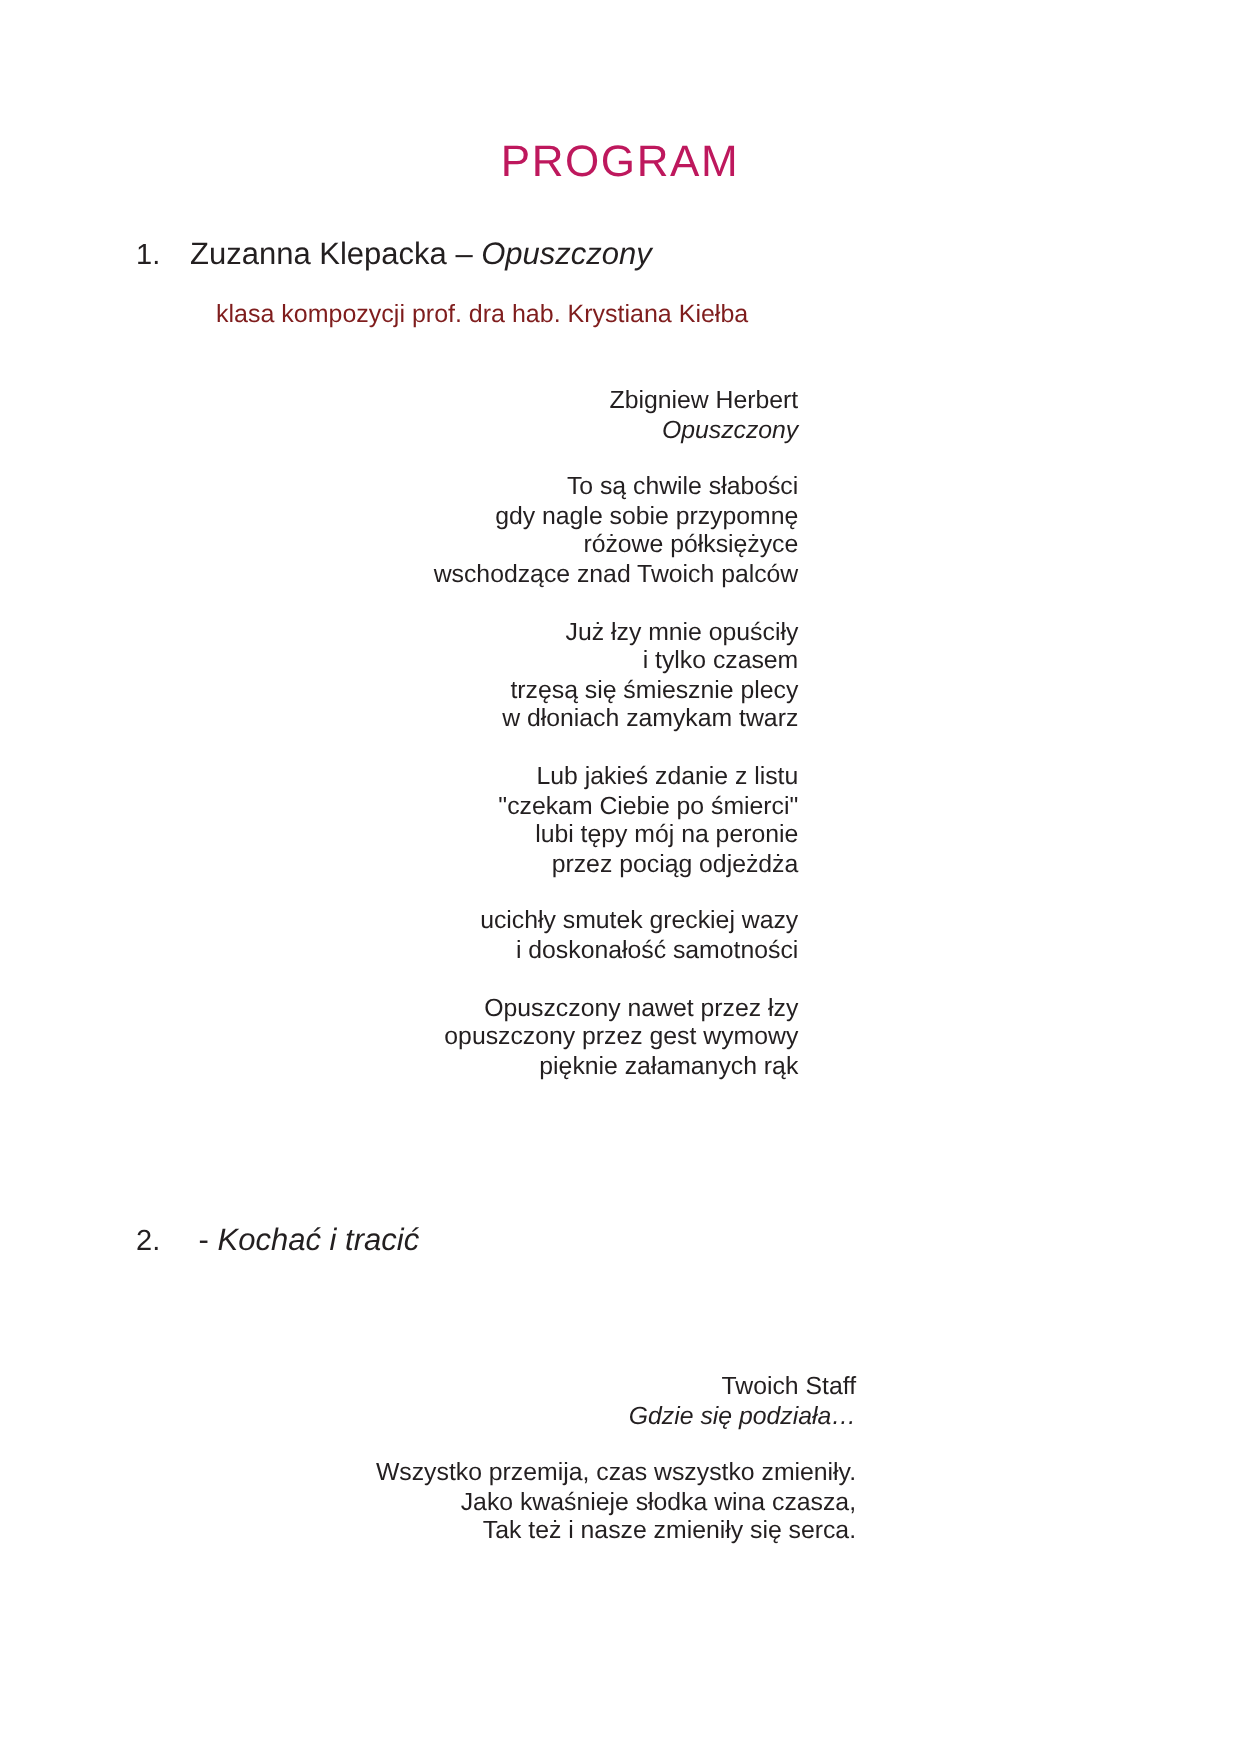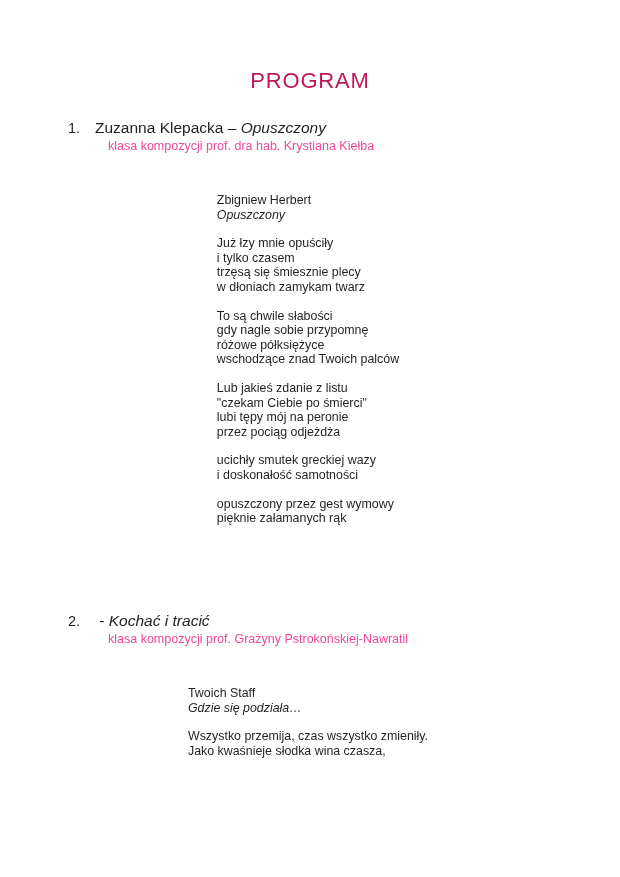--- a/index.html
+++ b/index.html
@@ -67,40 +67,40 @@
     white-space: pre;
   }
   .entry-piece {
     font-style: italic;
     white-space: pre;
   }
   .entry-class {
     padding-left: 108px;
     font-size: 12.5px;
     line-height: 17px;
-    margin-top: 0;
-    color: #ec4899;
+    margin-top: 11px;
+    color: #7f1d1d;
   }
 
   
   .poem {
     position: absolute;
     left: 0;
     width: 620px;
     text-align: center;
     font-size: 12.4px;
     line-height: 14.6px;
     color: #231f20;
   }
   .poem-1 { top: 193px; }
   .poem-2 { top: 686px; }
 
   .poem-inner {
     display: inline-block;
-    text-align: left;
+    text-align: right;
     margin-left: -4px;
   }
 
   .poem-author { white-space: pre; }
   .poem-title {
     font-style: italic;
     white-space: pre;
   }
   .stanza {
     margin-top: 14px;
@@ -125,66 +125,67 @@
     </div>
     <div class="entry-class">klasa kompozycji prof. dra hab. Krystiana Kiełba</div>
   </div>
 
   <div class="poem poem-1">
     <div class="poem-inner">
       <div class="poem-author">Zbigniew Herbert</div>
       <div class="poem-title">Opuszczony</div>
 
       <div class="stanza">
+        <div class="vline">To są chwile słabości</div>
+        <div class="vline">gdy nagle sobie przypomnę</div>
+        <div class="vline">różowe półksiężyce</div>
+        <div class="vline">wschodzące znad Twoich palców</div>
+      </div>
+
+      <div class="stanza">
         <div class="vline">Już łzy mnie opuściły</div>
         <div class="vline">i tylko czasem</div>
         <div class="vline">trzęsą się śmiesznie plecy</div>
         <div class="vline">w dłoniach zamykam twarz</div>
-      </div>
-
-      <div class="stanza">
-        <div class="vline">To są chwile słabości</div>
-        <div class="vline">gdy nagle sobie przypomnę</div>
-        <div class="vline">różowe półksiężyce</div>
-        <div class="vline">wschodzące znad Twoich palców</div>
       </div>
 
       <div class="stanza">
         <div class="vline">Lub jakieś zdanie z listu</div>
         <div class="vline">"czekam Ciebie po śmierci"</div>
         <div class="vline">lubi tępy mój na peronie</div>
         <div class="vline">przez pociąg odjeżdża</div>
       </div>
 
       <div class="stanza">
         <div class="vline">ucichły smutek greckiej wazy</div>
         <div class="vline">i doskonałość samotności</div>
       </div>
 
       <div class="stanza">
+        <div class="vline">Opuszczony nawet przez łzy</div>
         <div class="vline">opuszczony przez gest wymowy</div>
         <div class="vline">pięknie załamanych rąk</div>
       </div>
     </div>
   </div>
 
   <div class="entry entry-2">
     <div class="entry-head">
       <span class="entry-num">2.</span>
       <span class="entry-sep"> - </span>
       <span class="entry-piece">Kochać i tracić</span>
     </div>
-    <div class="entry-class">klasa kompozycji prof. Grażyny Pstrokońskiej-Nawratil</div>
   </div>
 
   <div class="poem poem-2">
     <div class="poem-inner">
       <div class="poem-author">Twoich Staff</div>
       <div class="poem-title">Gdzie się podziała…</div>
 
       <div class="stanza">
         <div class="vline">Wszystko przemija, czas wszystko zmieniły.</div>
         <div class="vline">Jako kwaśnieje słodka wina czasza,</div>
+        <div class="vline">Tak też i nasze zmieniły się serca.</div>
       </div>
     </div>
   </div>
 
 </div>
 
 </body></html>

